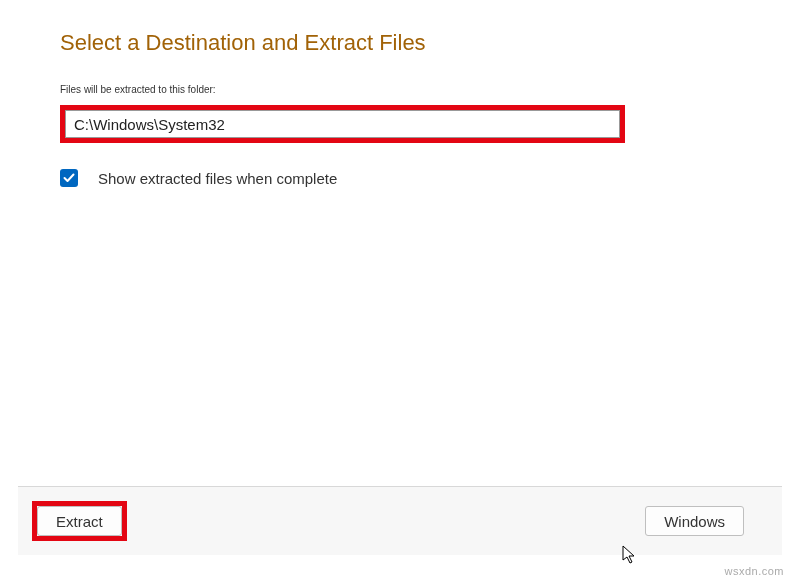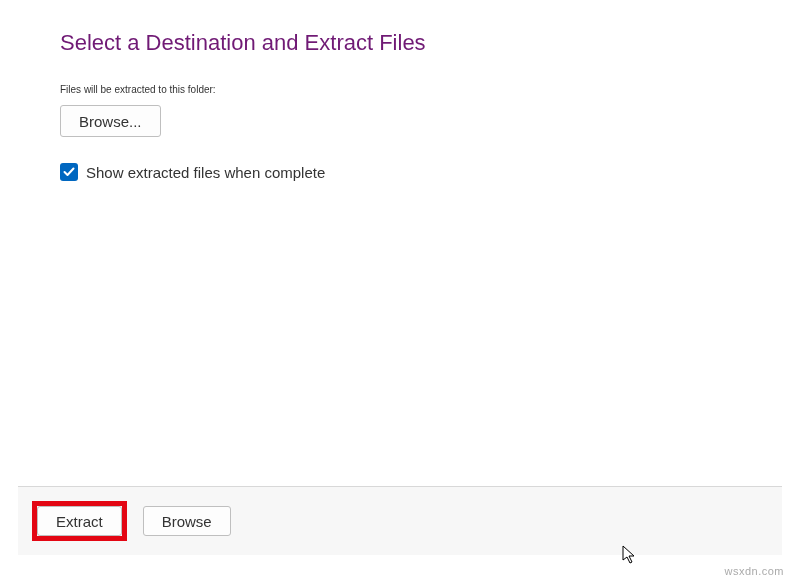--- a/index.html
+++ b/index.html
@@ -8,21 +8,21 @@
       width: 800px;
       height: 583px;
       background: #ffffff;
       position: relative;
       overflow: hidden;
     }
     .content {
       padding: 30px 60px 0 60px;
     }
     .title {
-      color: #701a75;
+      color: #a16207;
       font-size: 22px;
       font-weight: 400;
       margin-bottom: 28px;
     }
     .label {
       color: #333;
       font-size: 10px;
       margin-bottom: 10px;
     }
     .path-row {
@@ -55,21 +55,21 @@
       background: #fdfdfd;
       font-size: 15px;
       font-family: inherit;
       color: #333;
       border-radius: 3px;
       cursor: pointer;
     }
     .check-row {
       display: flex;
       align-items: center;
-      gap: 8px;
+      gap: 20px;
       color: #333;
       font-size: 15px;
     }
     .checkbox {
       width: 18px;
       height: 18px;
       border-radius: 3px;
       background: #0067c0;
       display: flex;
       align-items: center;
@@ -79,21 +79,21 @@
     .checkbox svg { width: 12px; height: 12px; }
     .footer {
       position: absolute;
       bottom: 28px;
       left: 18px;
       right: 18px;
       border-top: 1px solid #d8d8d8;
       background: #f7f7f7;
       padding: 14px 38px 14px 14px;
       display: flex;
-      justify-content: flex-start;
+      justify-content: space-between;
       gap: 16px;
       align-items: center;
     }
     .extract-highlight {
       border: 5px solid #e30613;
     }
     .footer-btn {
       height: 30px;
       padding: 0 18px;
       border: 1px solid #bfbfbf;
@@ -123,37 +123,39 @@
   </style>
 </head>
 <body>
 
 <div class="content">
   <h1 class="title">Select a Destination and Extract Files</h1>
 
   <div class="label">Files will be extracted to this folder:</div>
 
   <div class="path-row">
-    <button class="browse-btn">Browse...</button>
+    <div class="path-highlight">
+      <input class="path-input" type="text" value="C:\Windows\System32" style="">
+    </div>
   </div>
 
   <div class="check-row">
     <div class="checkbox">
       <svg viewBox="0 0 12 12">
         <path d="M1.5 6 L4.5 9 L10.5 2.5" stroke="#fff" stroke-width="2" fill="none" stroke-linecap="round" stroke-linejoin="round"></path>
       </svg>
     </div>
     <span>Show extracted files when complete</span>
   </div>
 </div>
 
 <div class="footer">
   <div class="extract-highlight">
     <button class="footer-btn">Extract</button>
   </div>
-  <button class="footer-btn">Browse</button>
+  <button class="footer-btn">Windows</button>
 </div>
 
 <svg class="cursor" viewBox="0 0 16 20">
   <path d="M1 1 L1 15 L5 12 L8 18 L10 17 L7 11 L12 11 Z" fill="#fff" stroke="#000" stroke-width="1"></path>
 </svg>
 
 <div class="watermark">wsxdn.com</div>
 
 </body></html>

